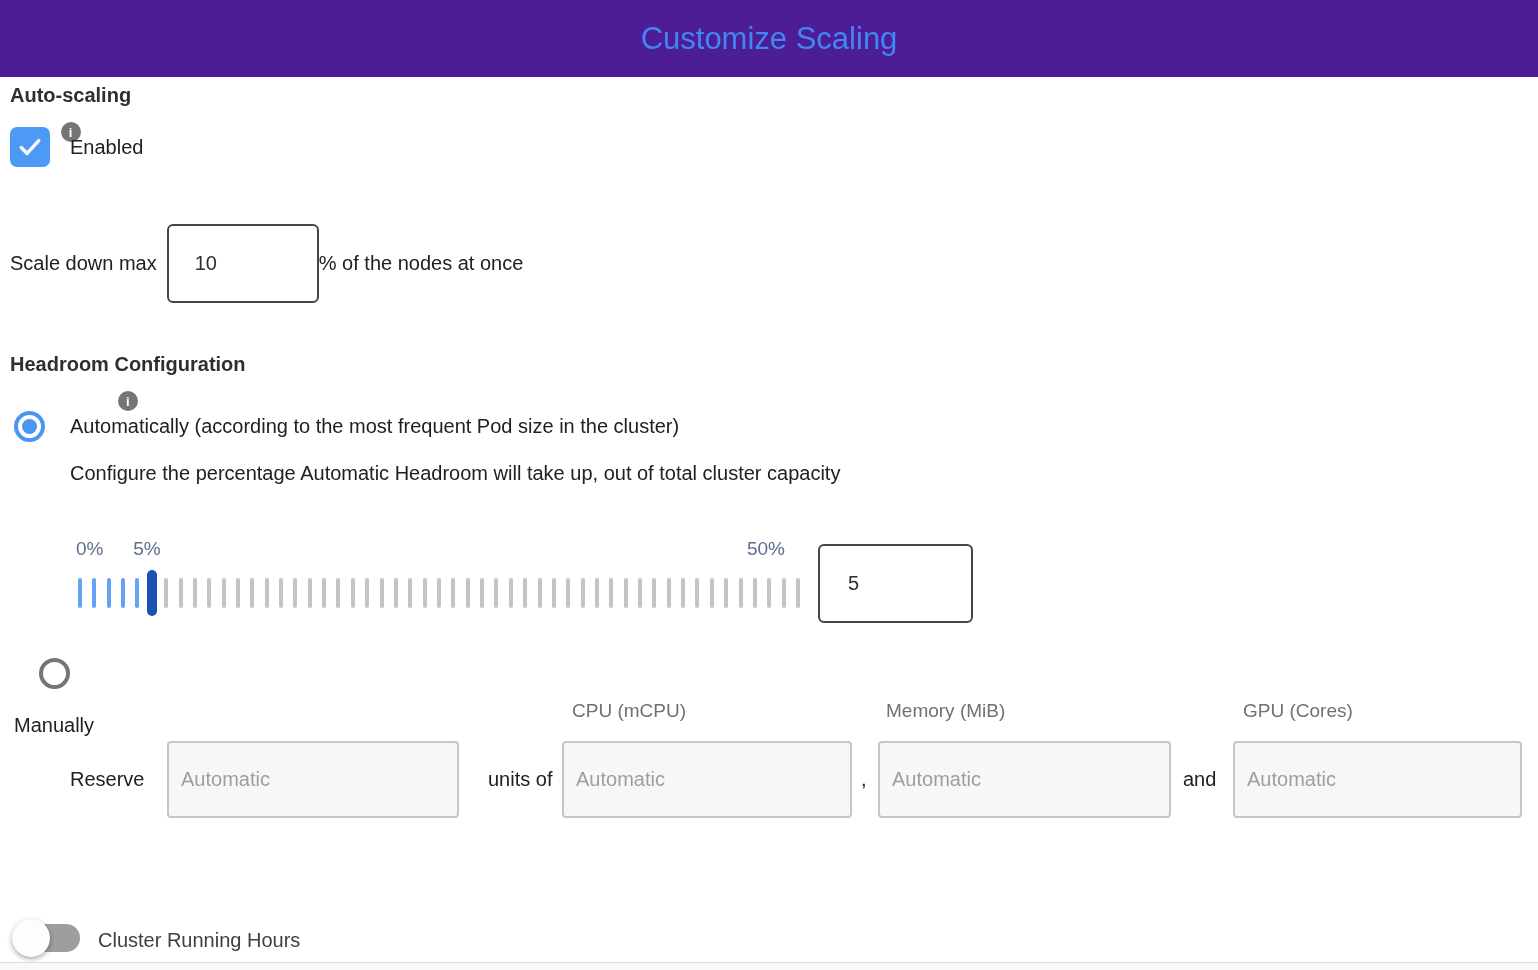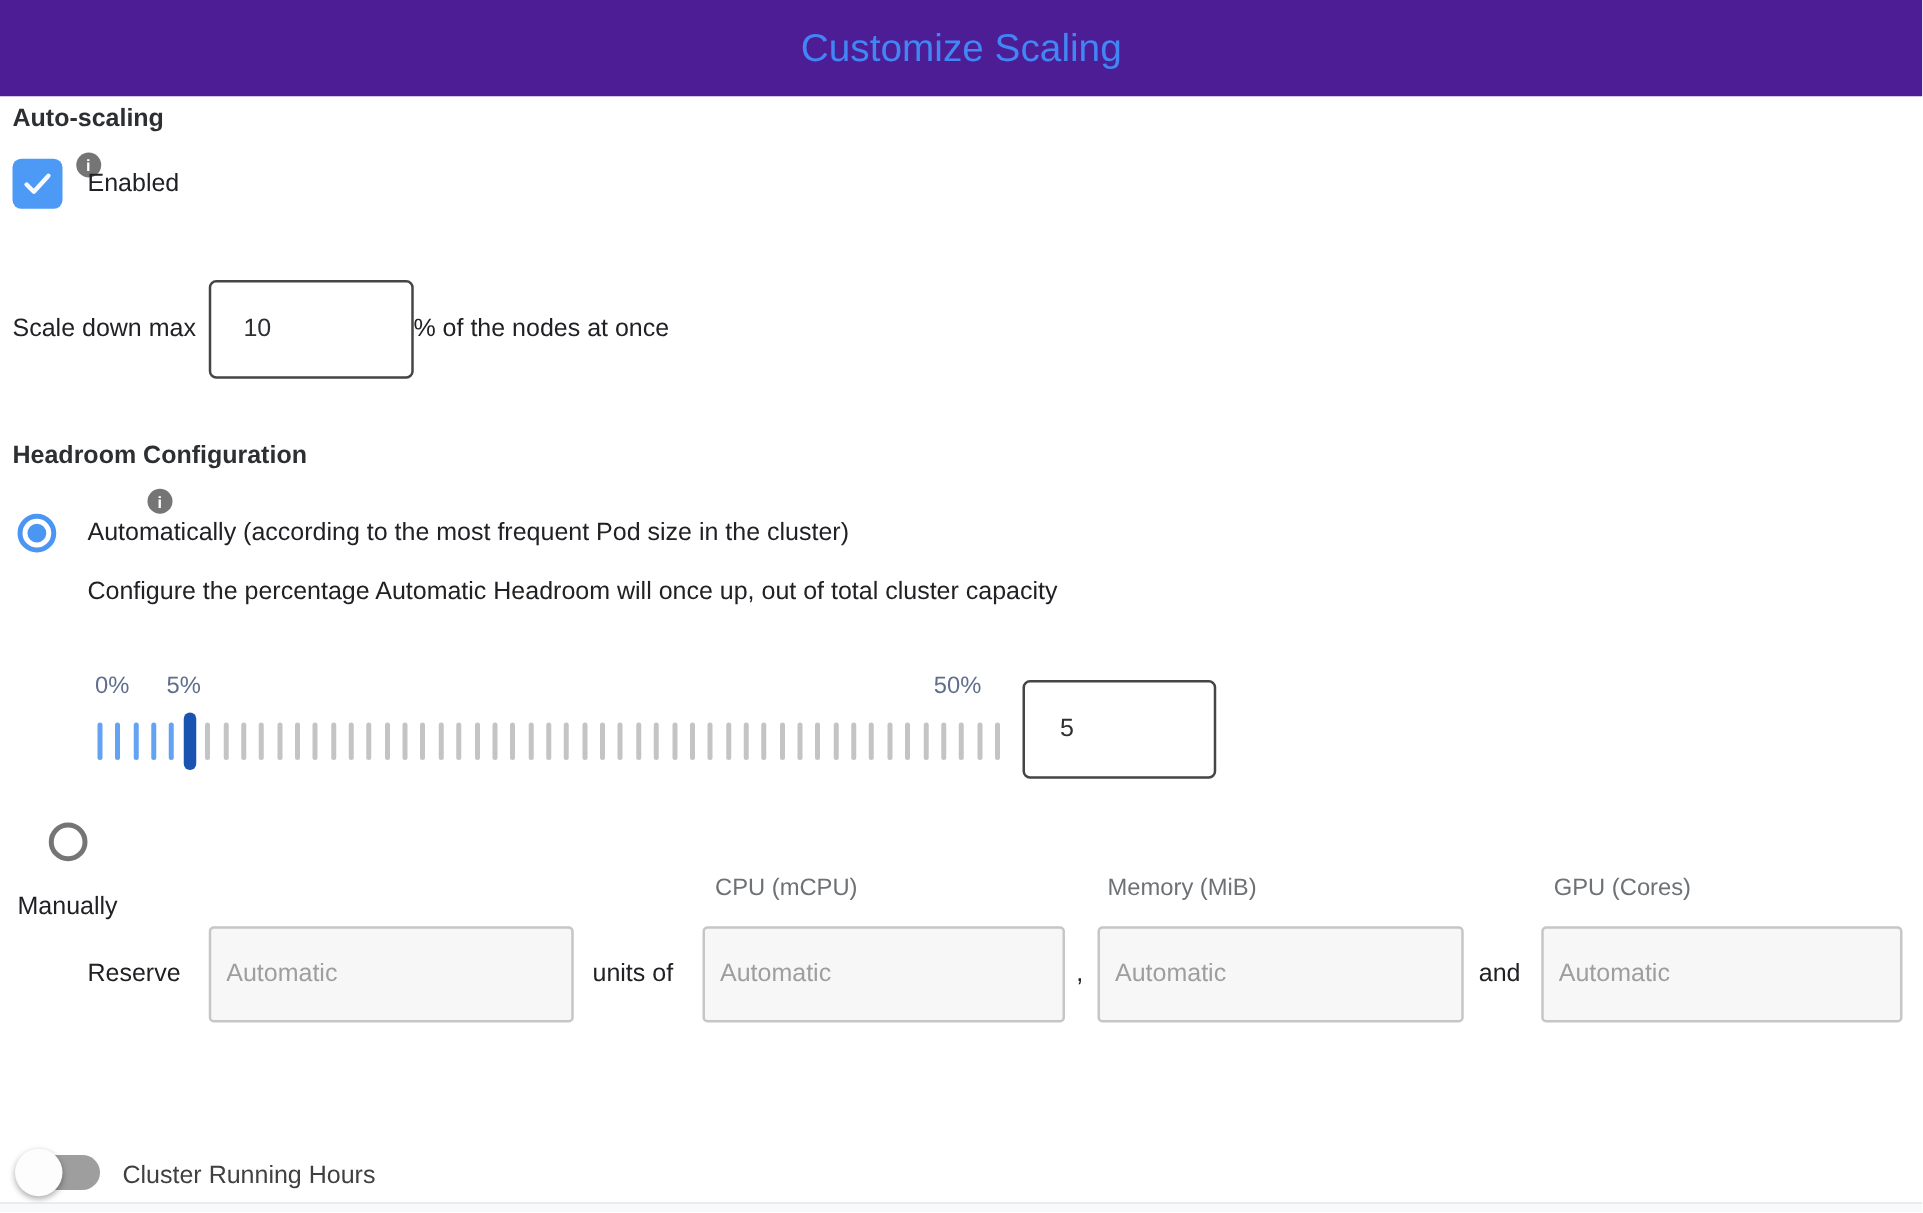--- a/index.html
+++ b/index.html
@@ -33,21 +33,21 @@
     display:flex; align-items:center; justify-content:center; cursor:pointer;
   }
   .plain-label { font-size:20px; color:#202124; }
 
   
   .scaledown-row { position:absolute; left:10px; top:224px; height:79px; display:flex; align-items:center; font-size:20px; }
   .value-input {
     height:79px; border:2px solid #454545; border-radius:6px; background:#fff;
     font-size:20px; color:#2d2f31; padding-left:26px; outline:none; font-family:inherit;
   }
-  .scaledown-input { width:164px; margin-left:10px; }
+  .scaledown-input { width:152px; margin-left:10px; }
 
   
   .radio-row { position:absolute; left:14px; display:flex; align-items:center; gap:25px; }
   .radio { width:31px; height:31px; border-radius:50%; flex:0 0 auto; display:flex; align-items:center; justify-content:center; cursor:pointer; }
   .radio.selected { border:4px solid #4B96F3; }
   .radio.selected .dot { width:15px; height:15px; border-radius:50%; background:#4B96F3; }
   .radio.unselected { border:4px solid #757575; }
   .radio-label { font-size:20px; color:#202124; }
 
   .description { position:absolute; left:70px; top:462px; font-size:20px; color:#202124; }
@@ -120,21 +120,21 @@
     <span class="info-icon">i</span>
   </div>
 
   <div class="radio-row" style="top:411px;">
     <div class="radio selected">
       <div class="dot"></div>
     </div>
     <span class="radio-label">Automatically (according to the most frequent Pod size in the cluster)</span>
   </div>
 
-  <div class="description">Configure the percentage Automatic Headroom will once up, out of total cluster capacity</div>
+  <div class="description">Configure the percentage Automatic Headroom will take up, out of total cluster capacity</div>
 
   <div class="slider-wrap">
     <span class="slider-label min">0%</span>
     <span class="slider-label cur">5%</span>
     <span class="slider-label max">50%</span>
     <div class="ticks">
         <div class="tick blue"></div>
         <div class="tick blue"></div>
         <div class="tick blue"></div>
         <div class="tick blue"></div>
@@ -195,21 +195,21 @@
     <div class="radio unselected"></div>
     <span class="radio-label">Manually</span>
   </div>
 
   <span class="col-header" style="left:572px;">CPU (mCPU)</span>
   <span class="col-header" style="left:886px;">Memory (MiB)</span>
   <span class="col-header" style="left:1243px;text-align:right;">GPU (Cores)</span>
 
   <span class="inline-label" style="left:70px;">Reserve</span>
   <input class="auto-input" style="left: 167px; width: 292px;" type="text" placeholder="Automatic">
-  <span class="inline-label" style="left:474px;">units of</span>
+  <span class="inline-label" style="left:488px;">units of</span>
   <input class="auto-input" style="left: 562px; width: 290px;" type="text" placeholder="Automatic">
   <span class="inline-label" style="left:861px;">,</span>
   <input class="auto-input" style="left: 878px; width: 293px;" type="text" placeholder="Automatic">
   <span class="inline-label" style="left:1183px;">and</span>
   <input class="auto-input" style="left: 1233px; width: 289px;" type="text" placeholder="Automatic">
 
   <div class="toggle">
     <div class="toggle-track"></div>
     <div class="toggle-knob"></div>
   </div>

